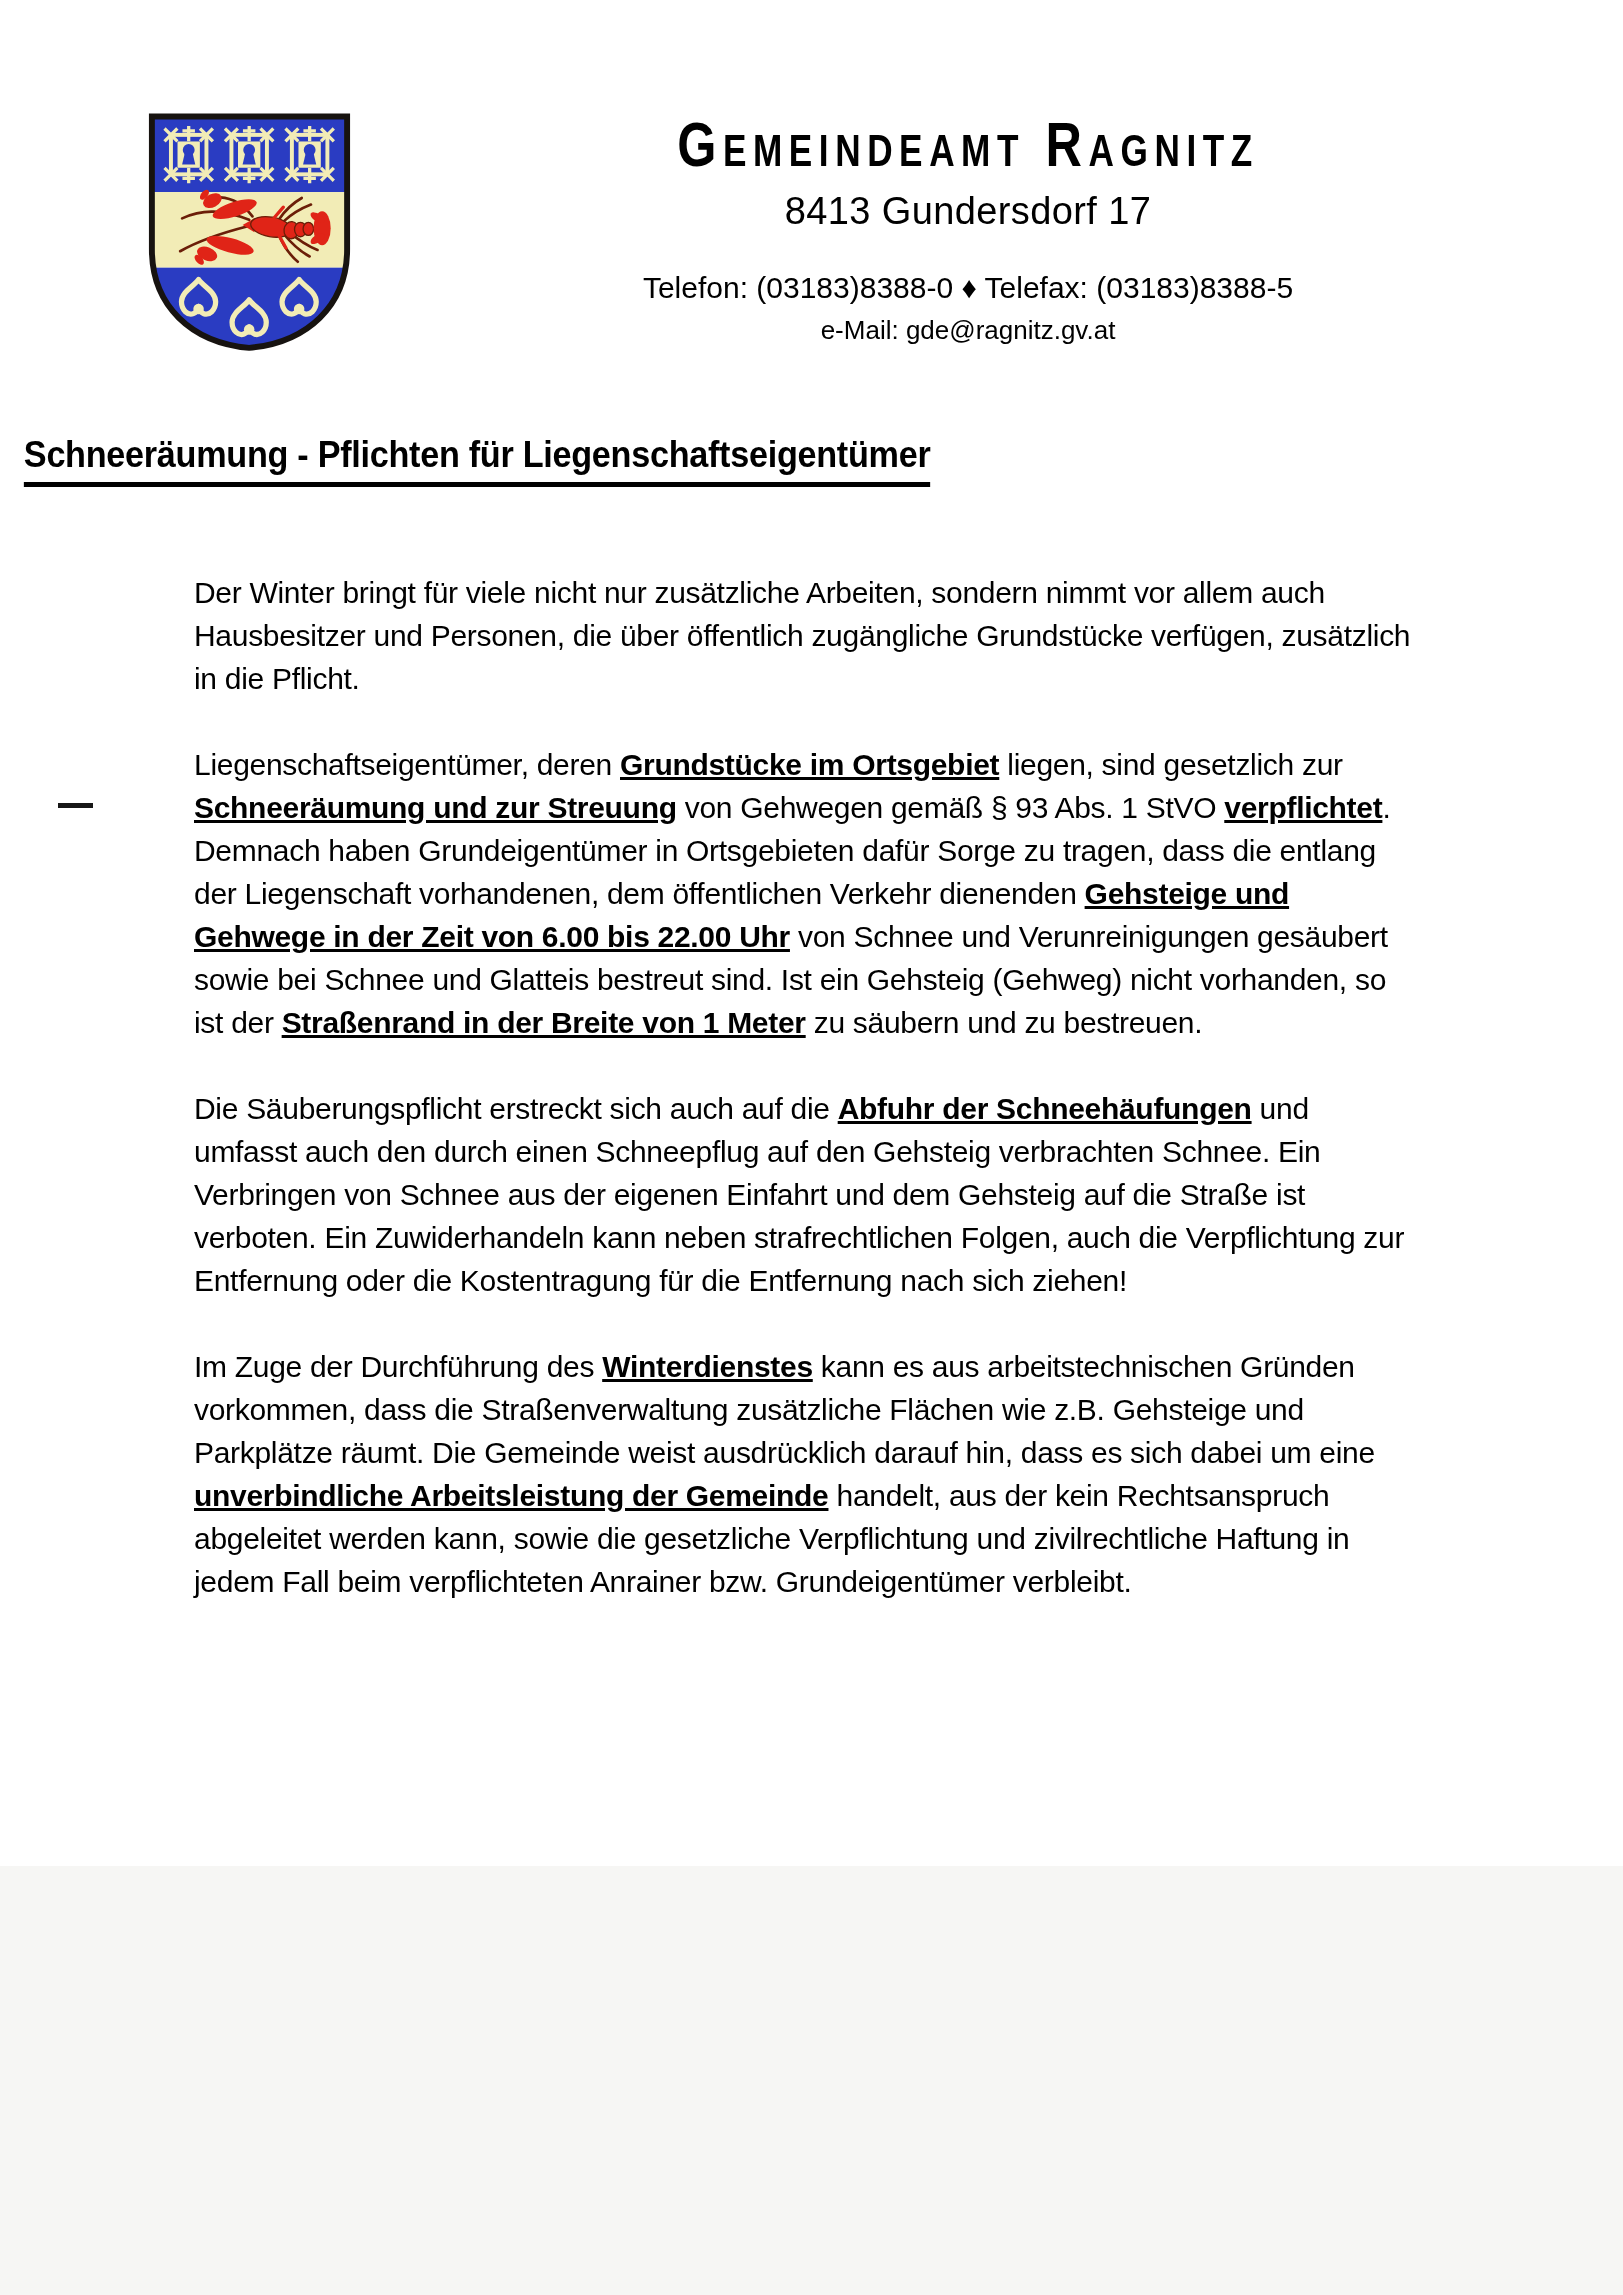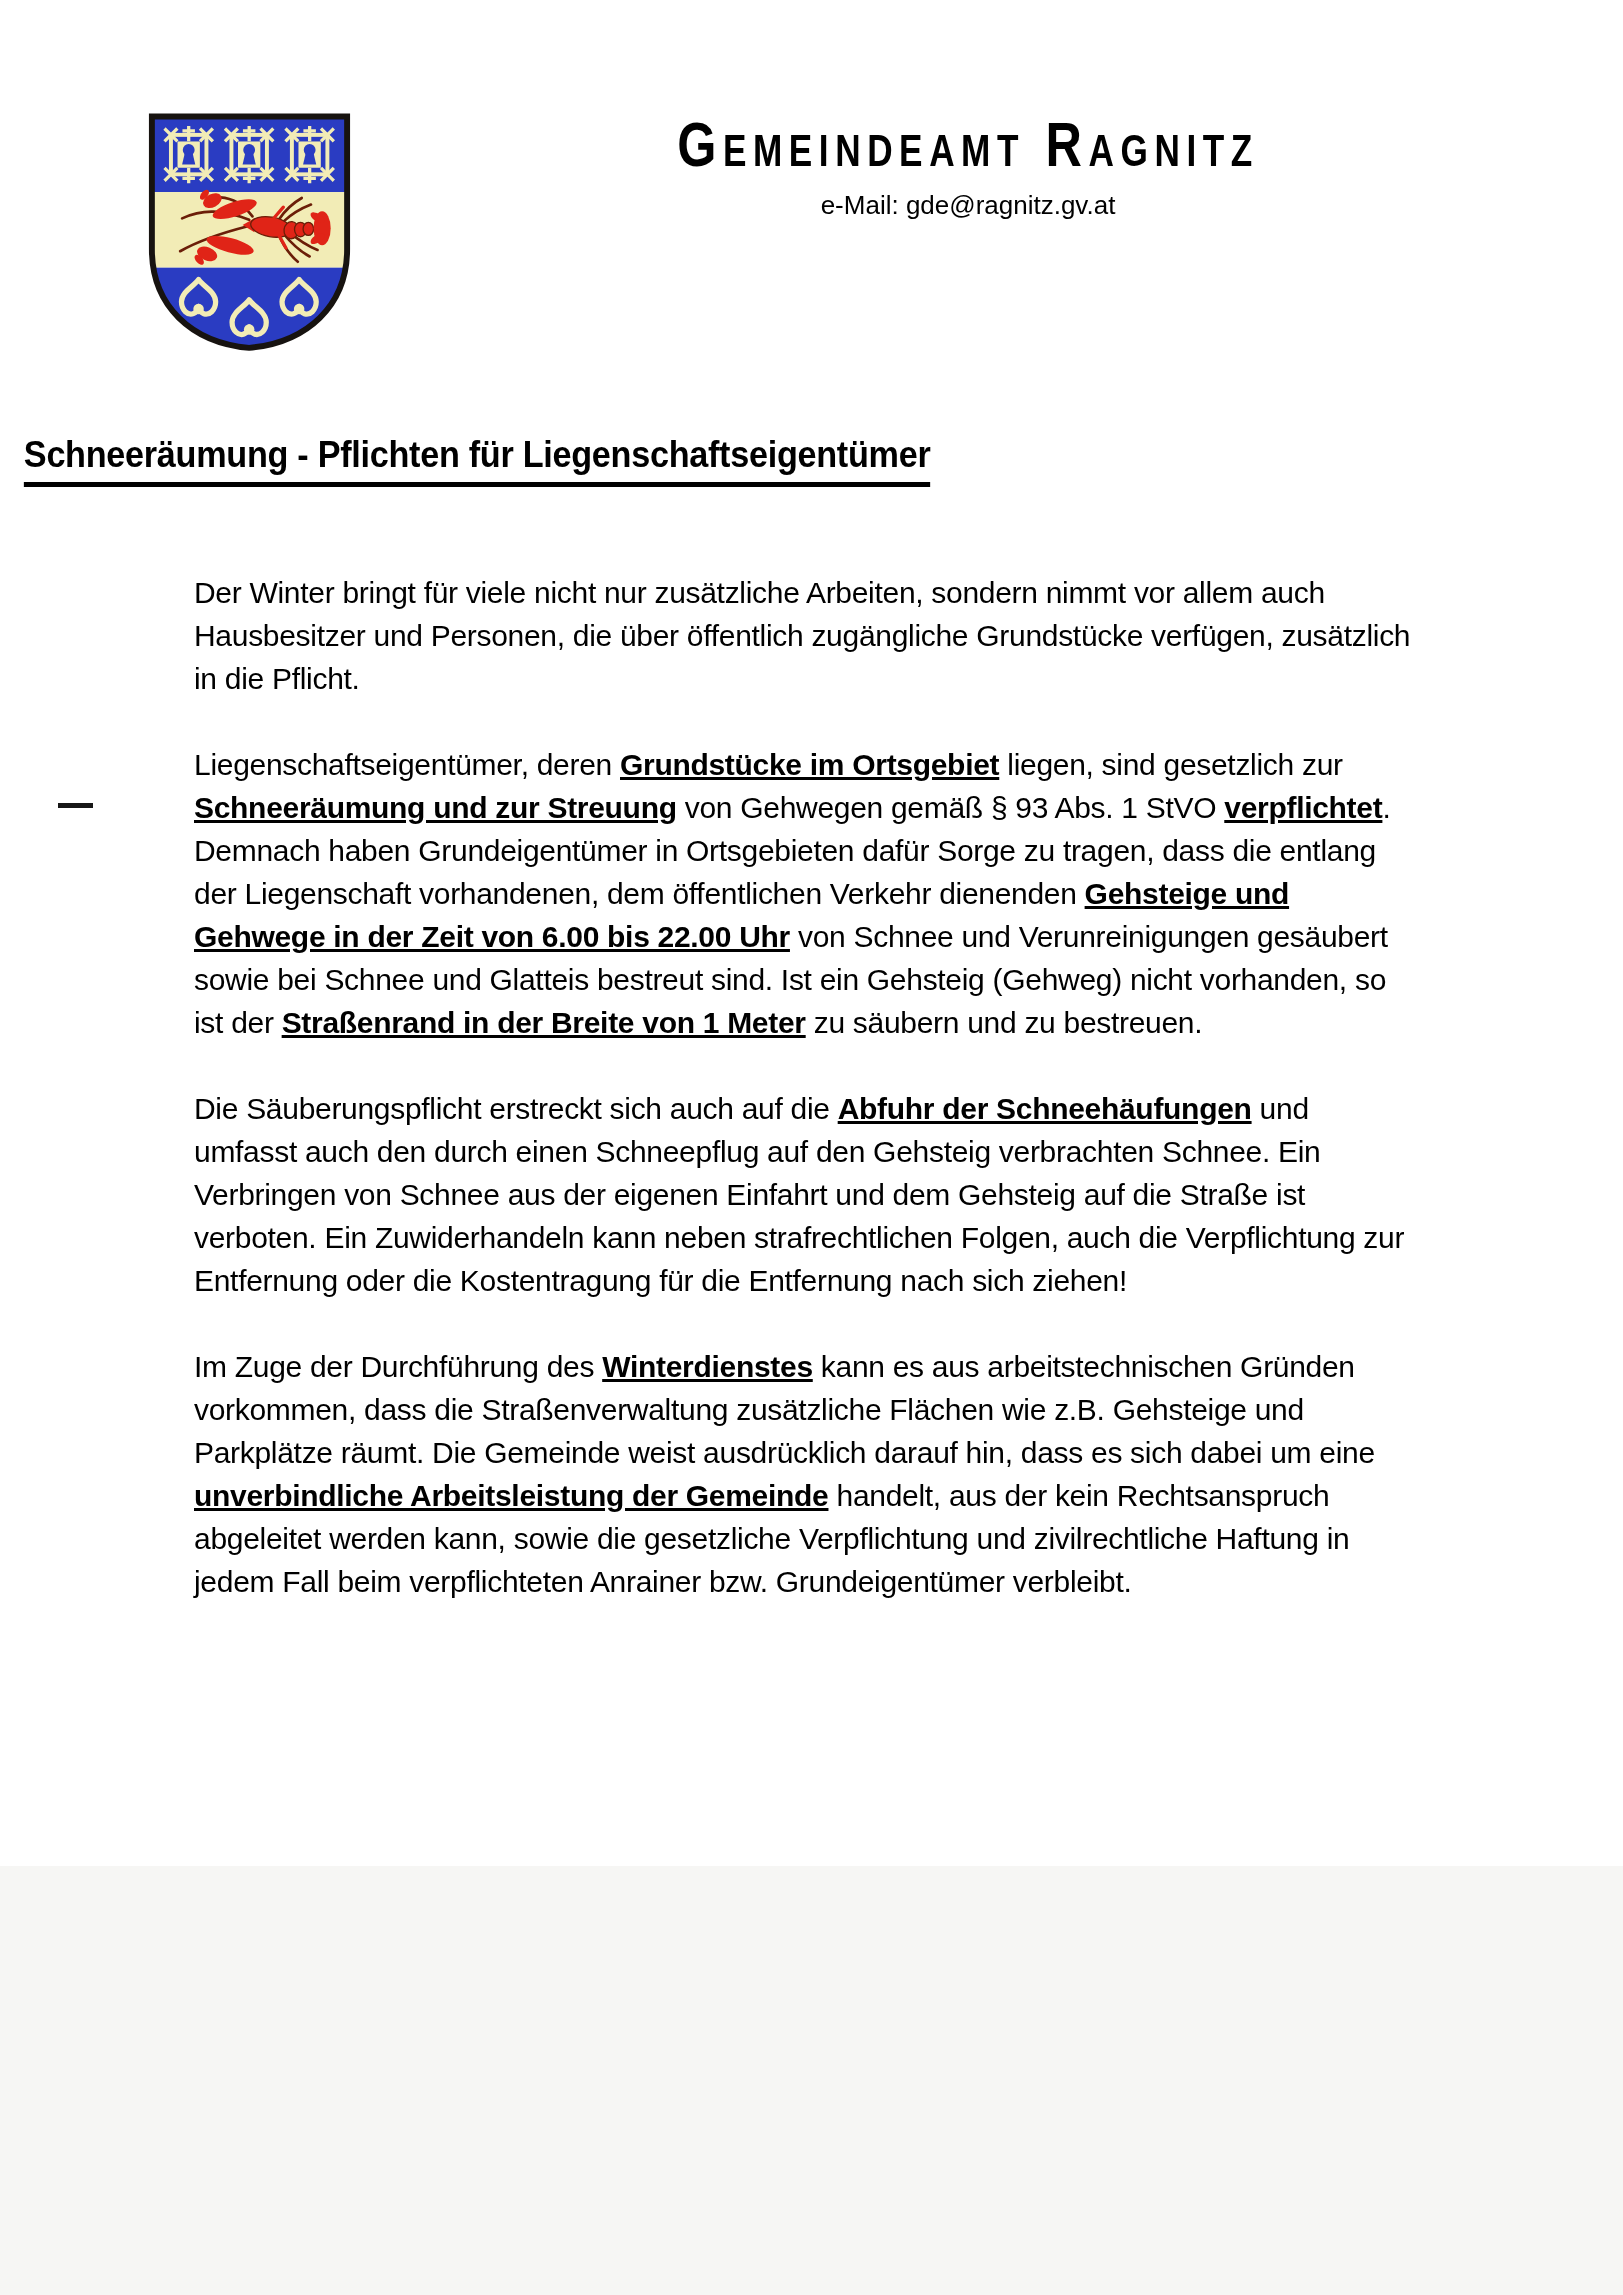--- a/index.html
+++ b/index.html
@@ -157,20 +157,22 @@
         <use href="#leaf" transform="translate(160,317)"></use>
         <use href="#leaf" transform="translate(236,286)"></use>
       </g>
 
       <path d="M12,8 H309 V210 C309,296 248,352 160,360 C72,352 12,296 12,210 Z" fill="none" stroke="var(--c-outline)" stroke-width="9"></path>
     </svg>
   </div>
 
   <div class="header-text">
     <div class="org-name">Gemeindeamt Ragnitz</div>
+    <div class="org-address">8413 Gundersdorf 17</div>
+    <div class="org-phone">Telefon: (03183)8388-0 ♦ Telefax: (03183)8388-5</div>
     <div class="org-email">e-Mail: gde@ragnitz.gv.at</div>
   </div>
 
   <div class="doc-title-wrap">
     <span class="doc-title">Schneeräumung - Pflichten für Liegenschaftseigentümer</span>
   </div>
 
   <div class="fold-mark"></div>
 
   <div class="body-text">

